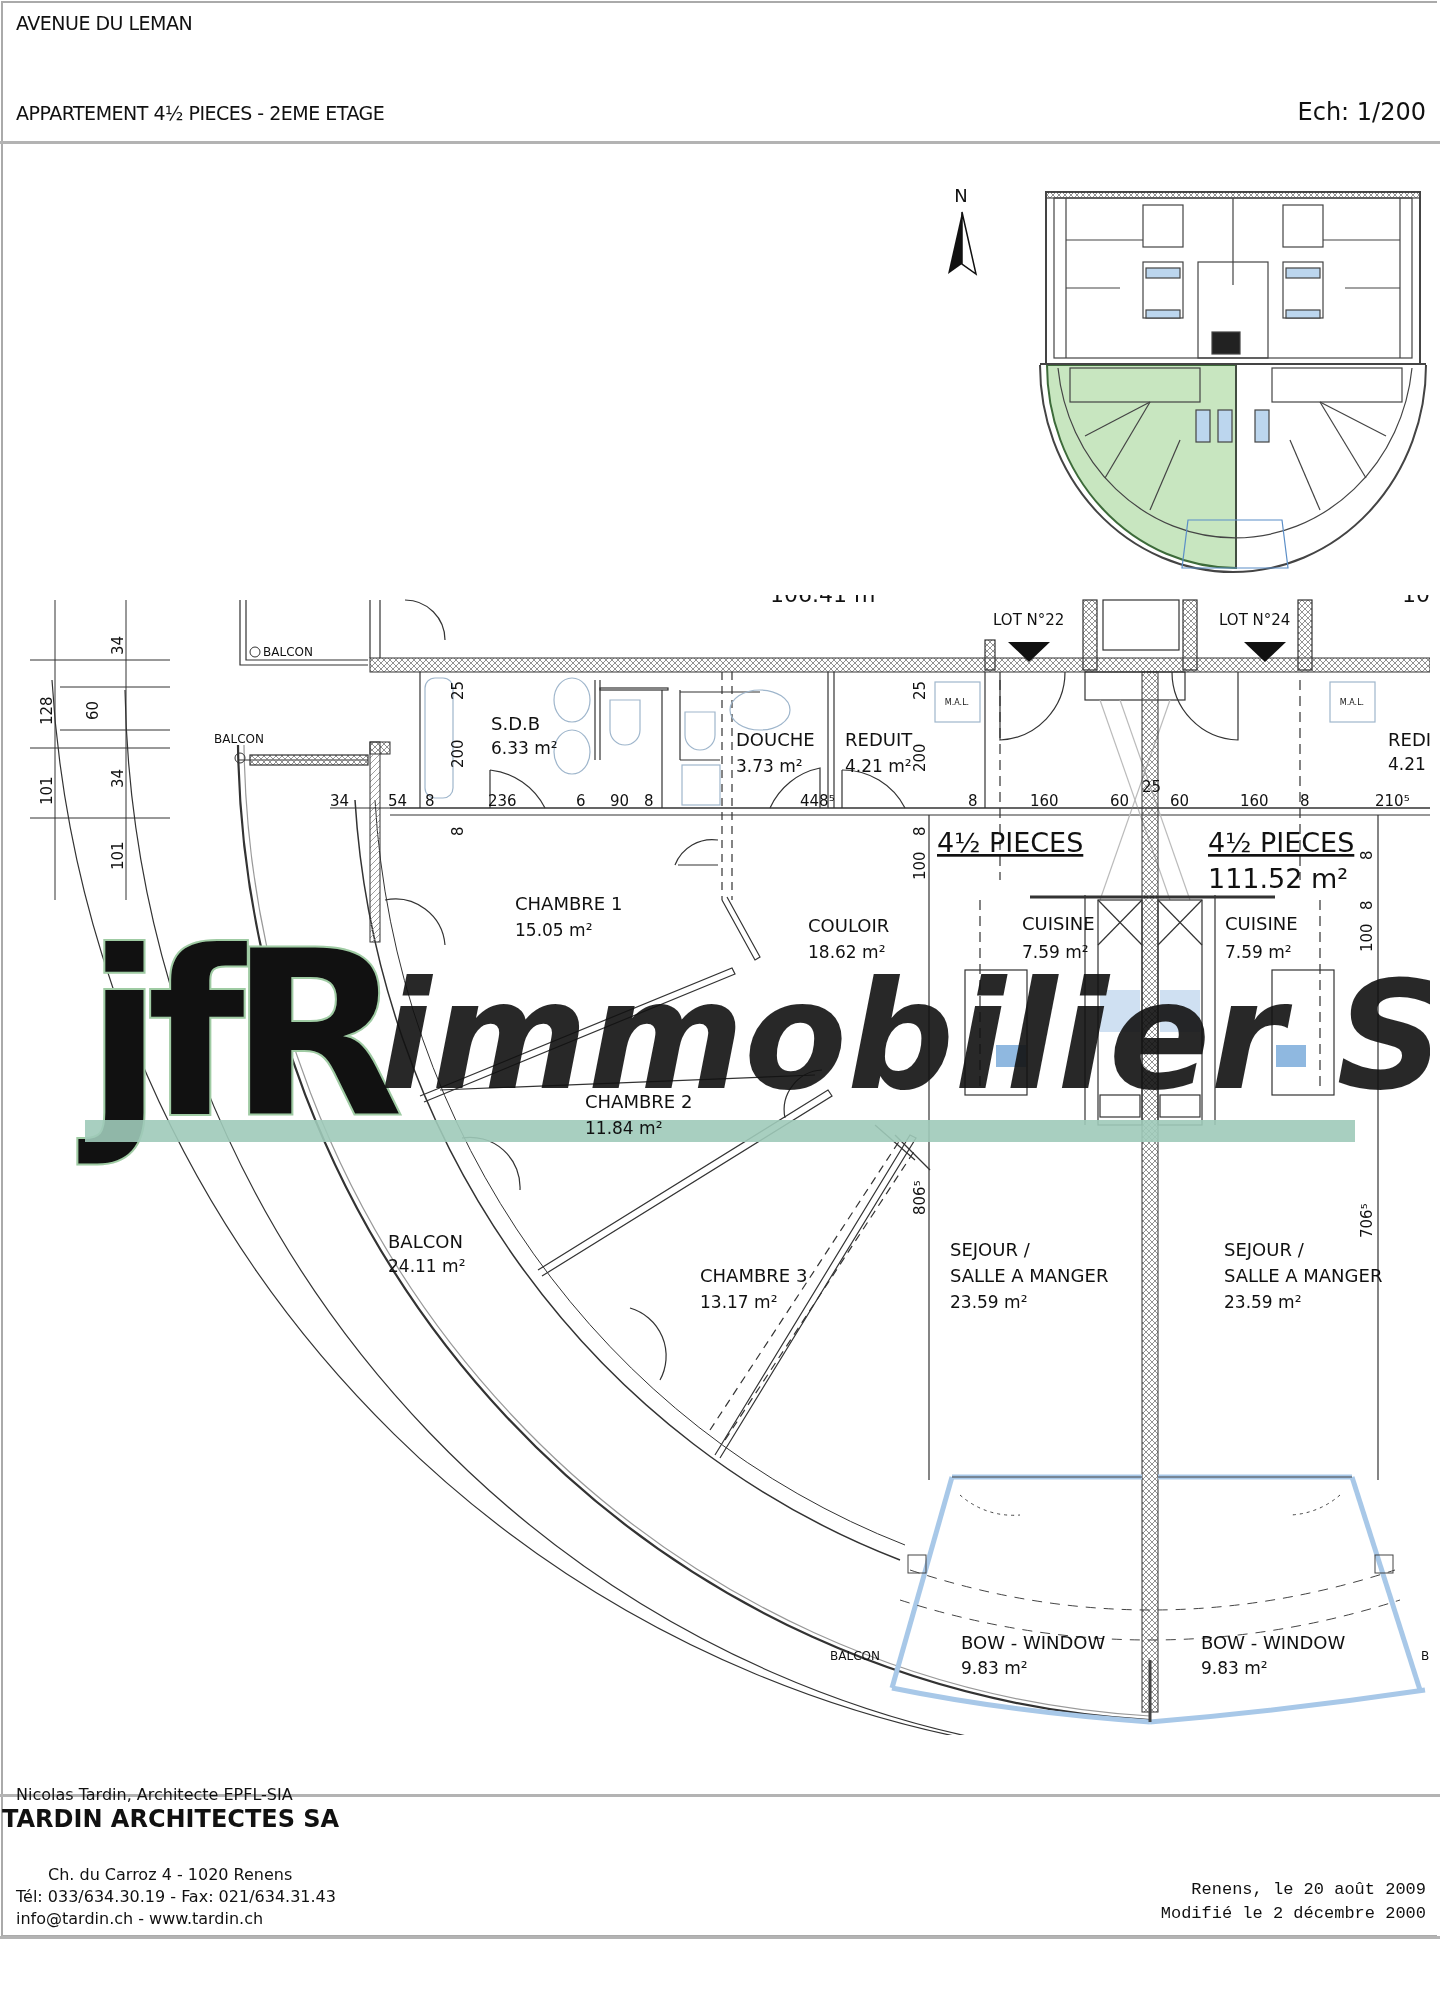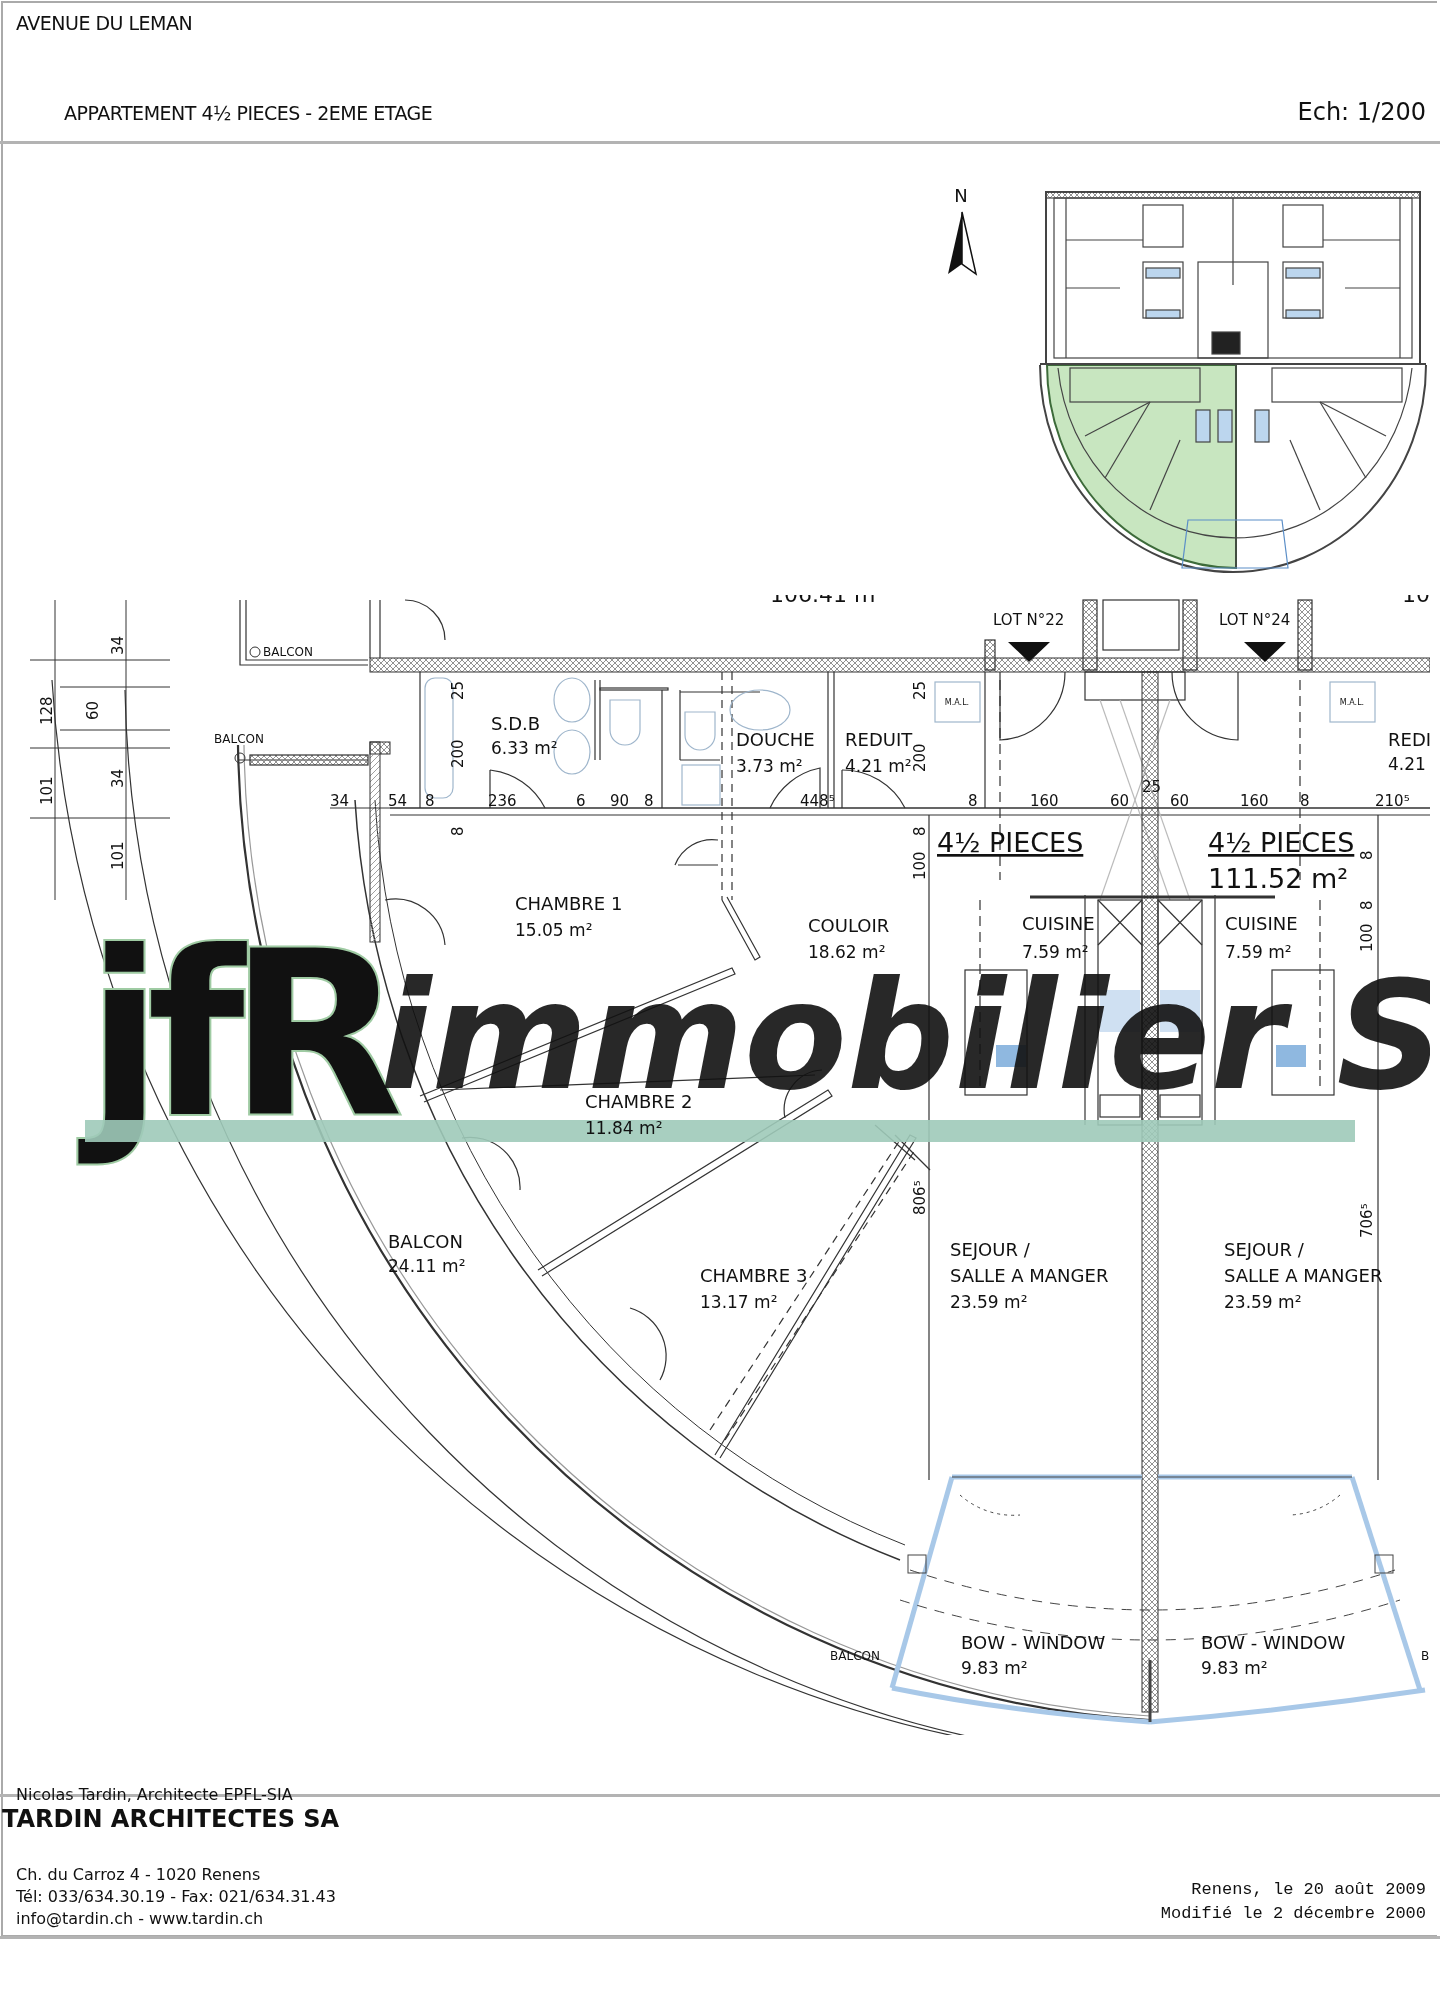--- a/index.html
+++ b/index.html
@@ -23,21 +23,21 @@
 </style>
 </head>
 <body>
 
 <div class="frame"></div>
 <div class="hline" style="top:141px;"></div>
 <div class="hline" style="top:1794px;"></div>
 <div class="hline" style="top:1936px;"></div>
 
 <div class="title" style="left:16px; top:12px;">AVENUE DU LEMAN</div>
-<div class="title" style="left:16px; top:102px;margin-left:48px;">APPARTEMENT 4½ PIECES - 2EME ETAGE</div>
+<div class="title" style="left:16px; top:102px;">APPARTEMENT 4½ PIECES - 2EME ETAGE</div>
 <div class="scale" style="right:14px; top:98px;">Ech: 1/200</div>
 
 <svg class="plan" width="1440" height="2009" viewBox="0 0 1440 2009">
   <defs>
     <pattern id="hatch" width="6" height="6" patternUnits="userSpaceOnUse">
       <path d="M0,0 L6,6 M6,0 L0,6" stroke="#777" stroke-width="0.8"></path>
     </pattern>
     <pattern id="diag" width="6" height="6" patternUnits="userSpaceOnUse">
       <path d="M0,6 L6,0" stroke="#888" stroke-width="0.8"></path>
     </pattern>
@@ -344,17 +344,17 @@
       <text class="area" x="1201" y="1674">9.83 m²</text>
 
       <text class="small" x="830" y="1660">BALCON</text>
       <text class="small" x="1421" y="1660">B</text>
     </g>
   </g>
 </svg>
 
 <div class="footer-company">TARDIN ARCHITECTES SA</div>
 <div class="footer-line" style="top:1785px;">Nicolas Tardin, Architecte EPFL-SIA</div>
-<div class="footer-line" style="top:1865px;">Ch.  du  Carroz  4  -   1020  Renens</div>
+<div class="footer-line" style="top:1865px;margin-left:32px;">Ch.  du  Carroz  4  -   1020  Renens</div>
 <div class="footer-line" style="top:1887px;">Tél: 033/634.30.19 - Fax: 021/634.31.43</div>
 <div class="footer-line" style="top:1909px;">info@tardin.ch    -    www.tardin.ch</div>
 <div class="footer-date" style="top:1880px;">Renens, le 20 août 2009</div>
 <div class="footer-date" style="top:1904px;">Modifié le 2 décembre 2000</div>
 
 </body></html>

